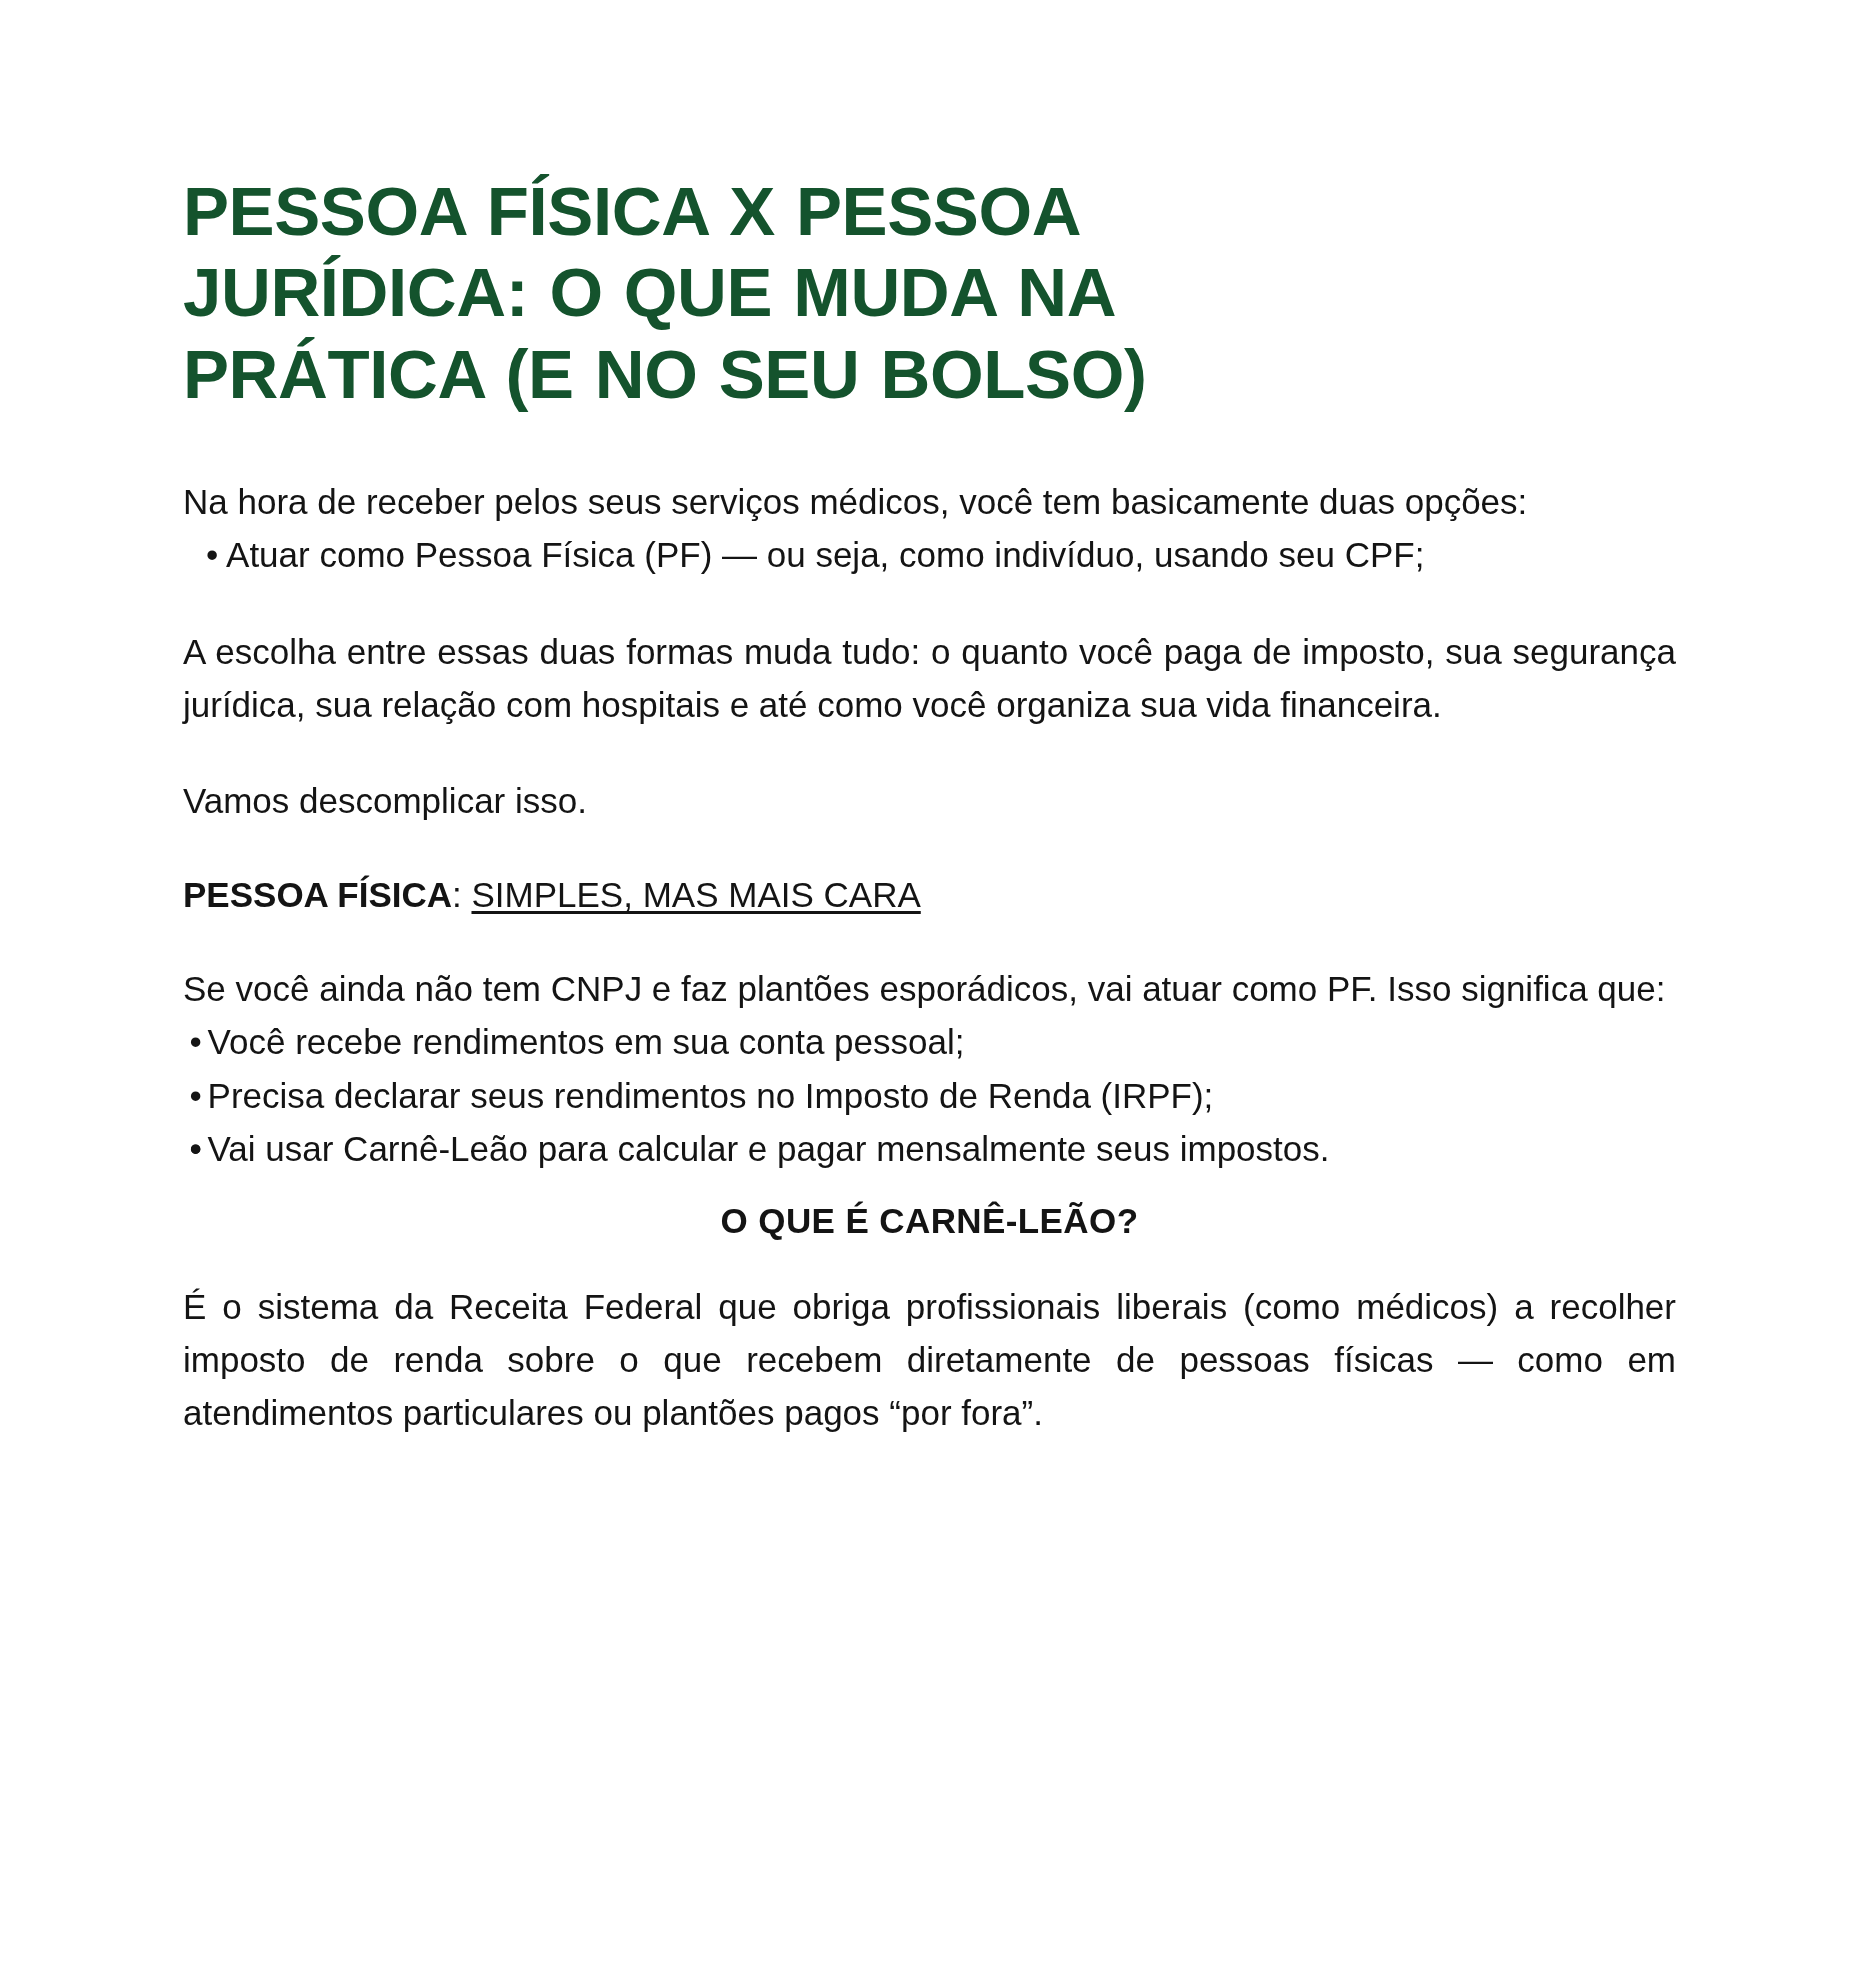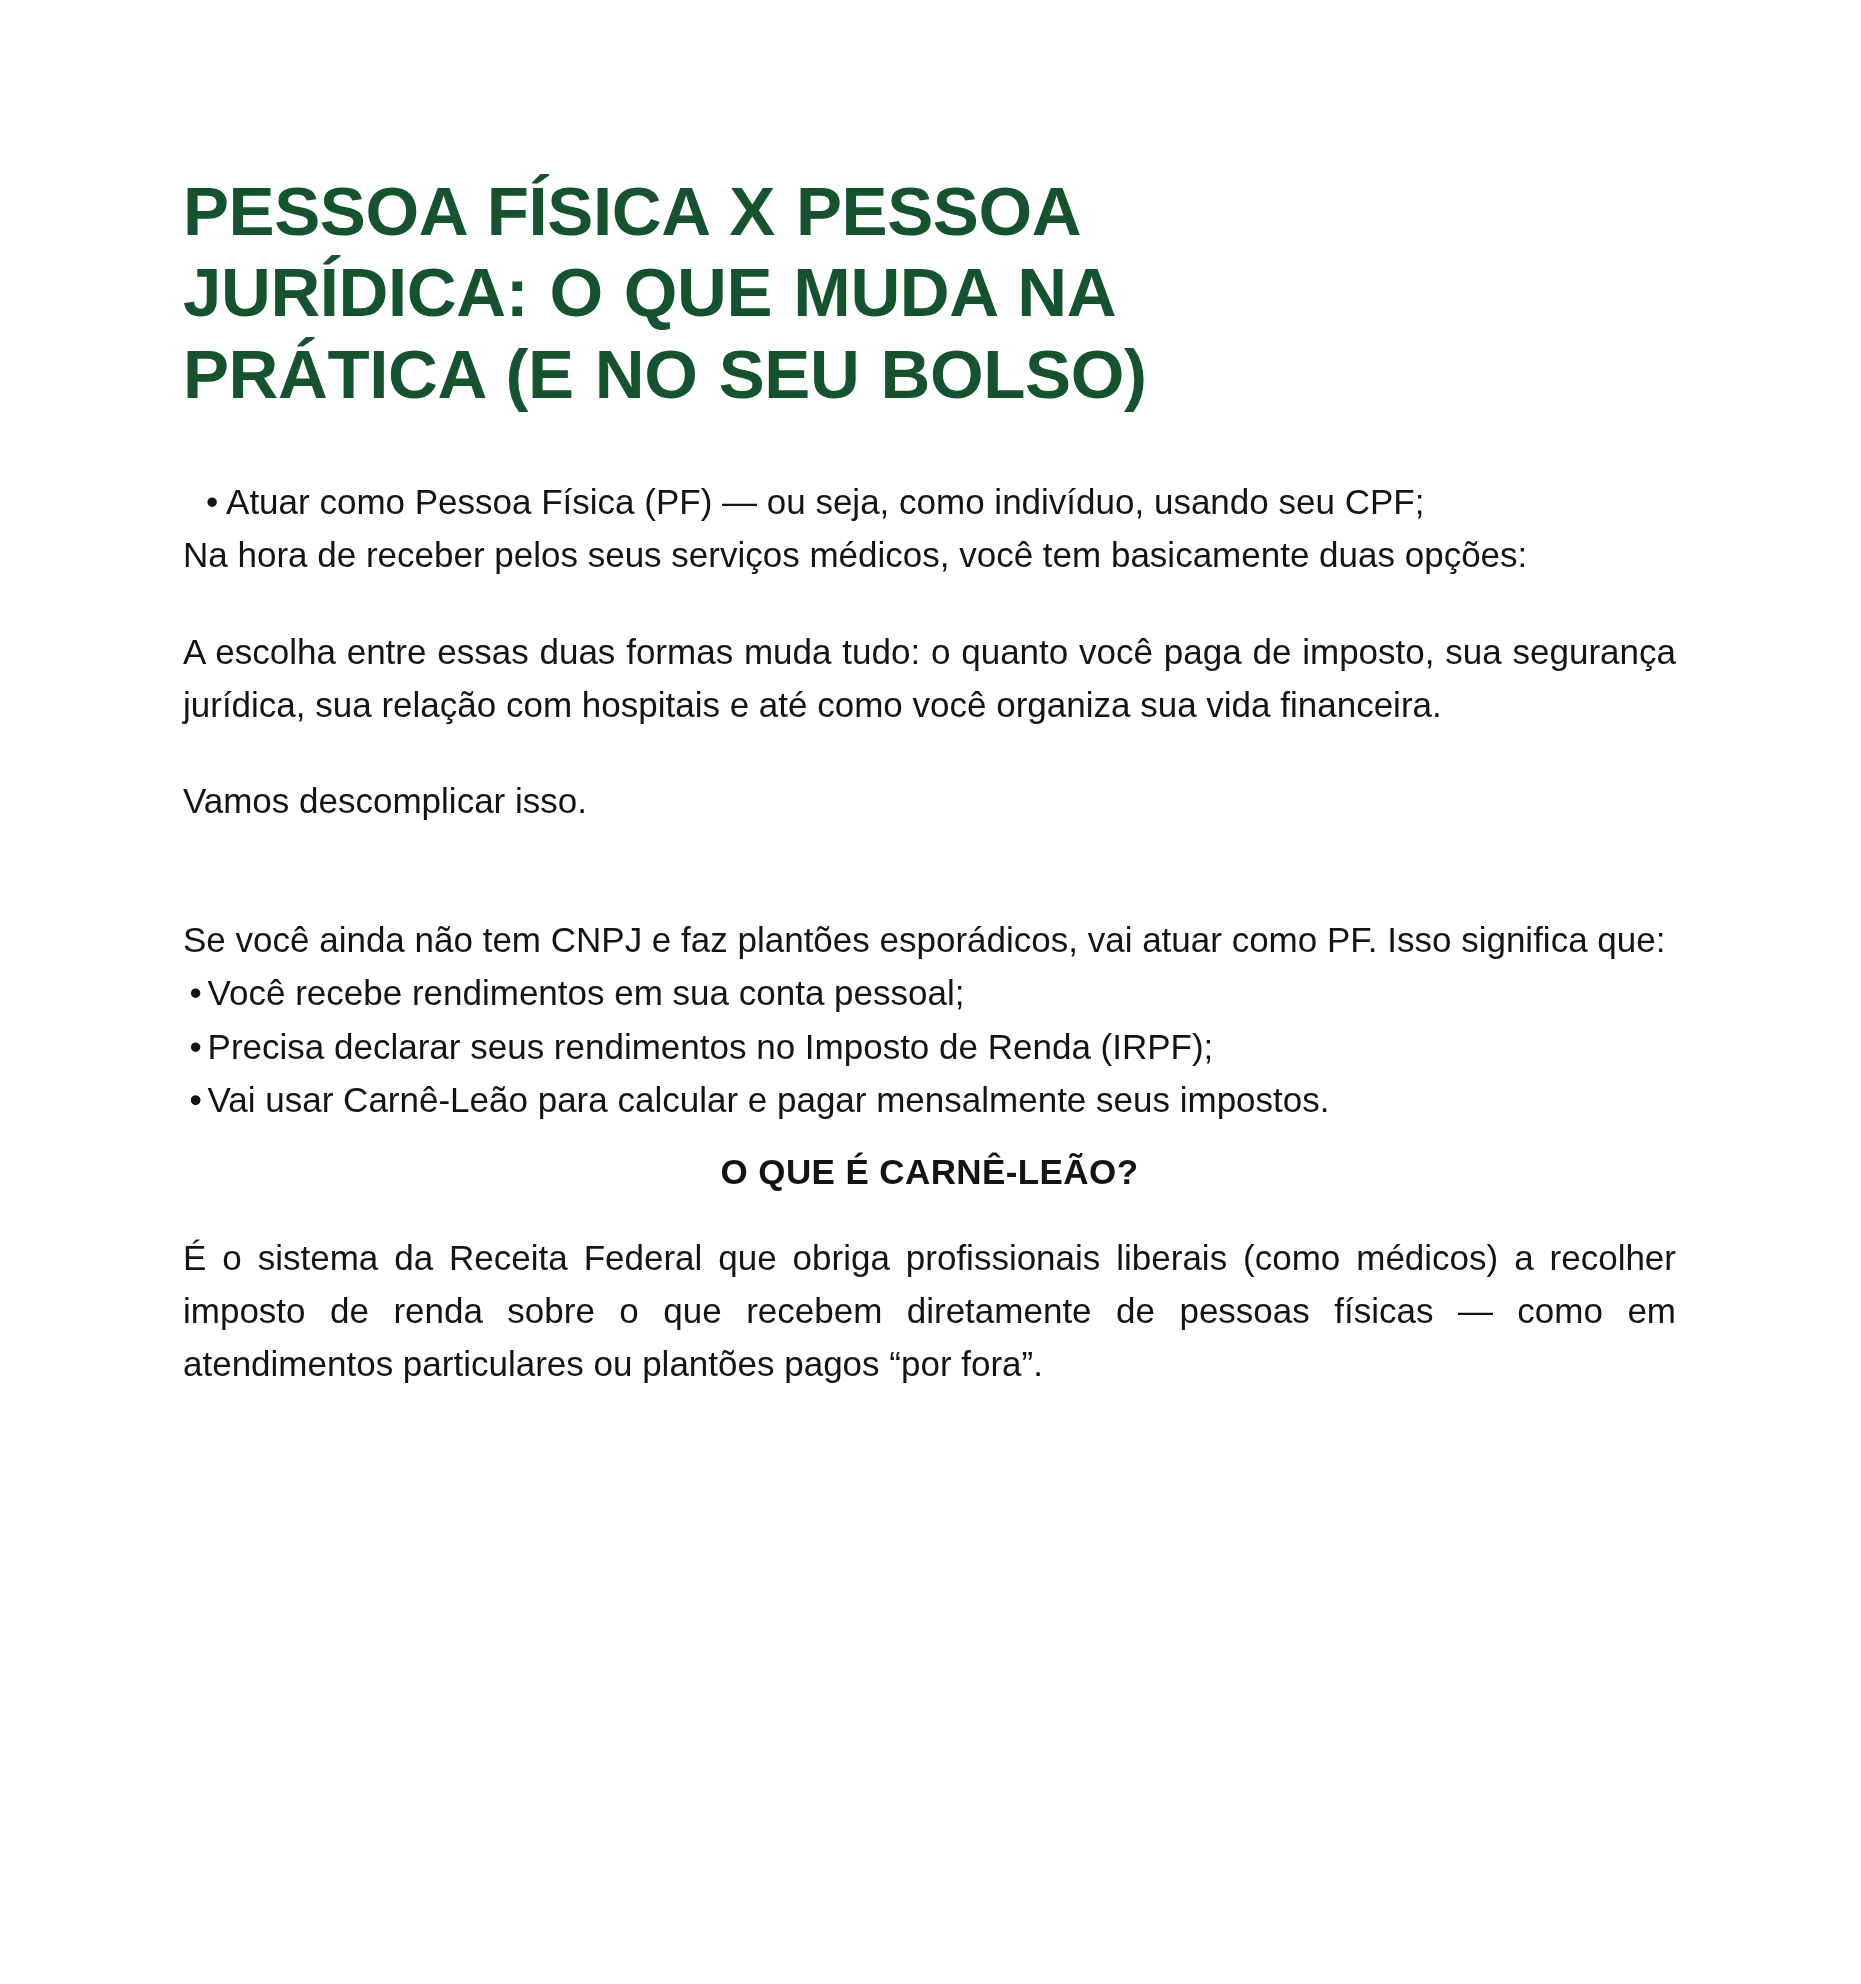--- a/index.html
+++ b/index.html
@@ -130,34 +130,37 @@
 
   <div class="content">
 
     <h1 class="title">
       <span class="tline">PESSOA FÍSICA X PESSOA</span>
       <span class="tline">JURÍDICA: O QUE MUDA NA</span>
       <span class="tline">PRÁTICA (E NO SEU BOLSO)</span>
     </h1>
 
     <div class="first-para">
+      <p class="para">Na hora de receber pelos seus serviços médicos, você tem basicamente duas opções:</p>
       <p class="para bul-indent">• Atuar como Pessoa Física (PF) — ou seja, como indivíduo, usando seu CPF;</p>
-      <p class="para">Na hora de receber pelos seus serviços médicos, você tem basicamente duas opções:</p>
     </div>
 
     <div class="block-gap-lg"></div>
 
     <p class="para">A escolha entre essas duas formas muda tudo: o quanto você paga de imposto, sua segurança jurídica, sua relação com hospitais e até como você organiza sua vida financeira.</p>
 
     <div class="block-gap-lg"></div>
 
     <p class="para noj">Vamos descomplicar isso.</p>
 
     <div class="block-gap-lg"></div>
 
+    <p class="subhead">
+      <span class="bold">PESSOA FÍSICA</span><span>: </span><span class="uline">SIMPLES, MAS MAIS CARA</span>
+    </p>
 
     <div class="block-gap-lg"></div>
 
     <p class="para">Se você ainda não tem CNPJ e faz plantões esporádicos, vai atuar como PF. Isso significa que:</p>
 
     <ul class="blist">
       <li>
         <span class="dot">•</span>
         <span>Você recebe rendimentos em sua conta pessoal;</span>
       </li>

